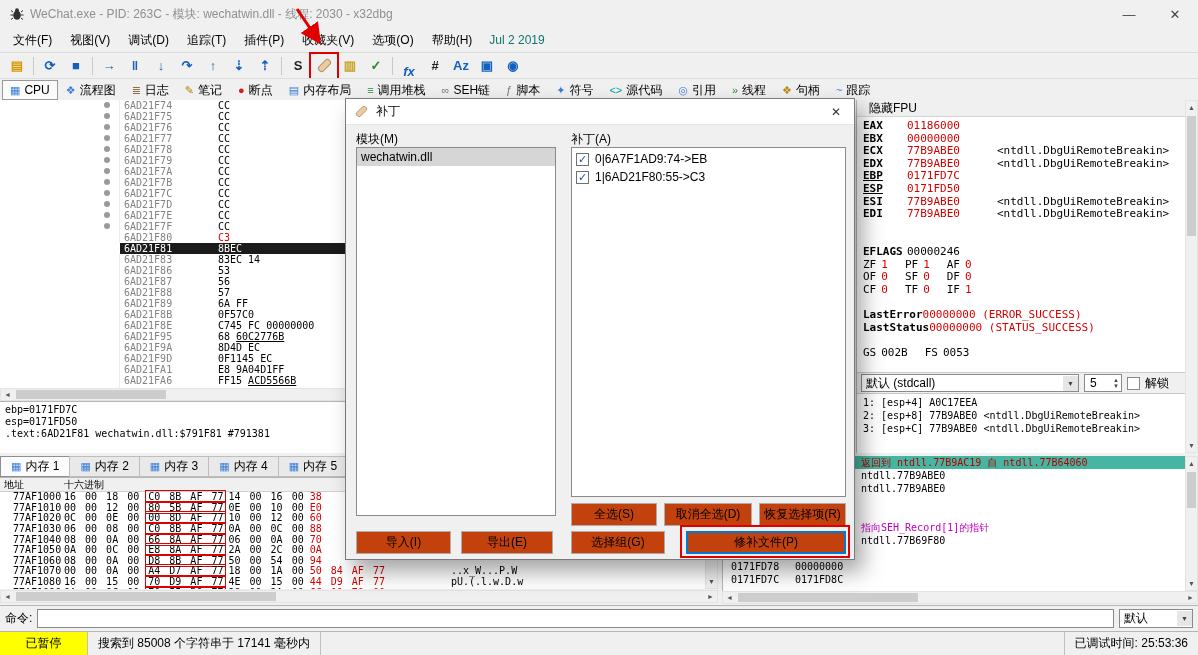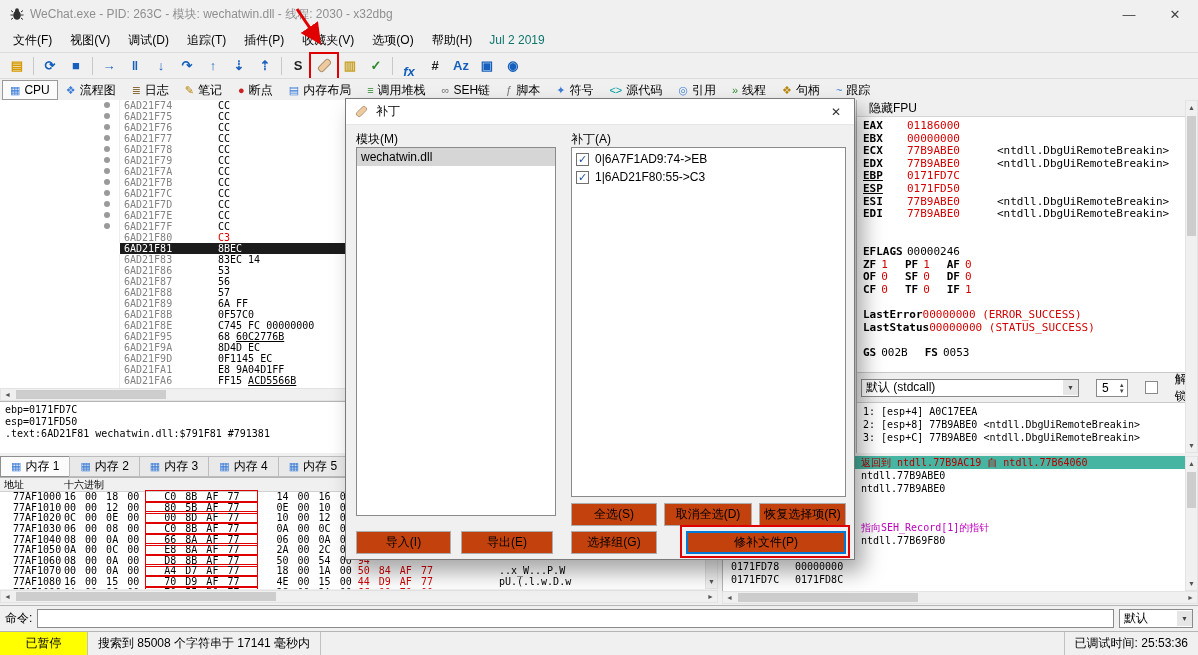--- a/index.html
+++ b/index.html
@@ -65,45 +65,45 @@
   
   .regpane { position:absolute; left:856px; top:100px; width:342px; height:353px; background:#fff; border-left:1px solid #b5b5b5; overflow:hidden; }
   .reghead { height:17px; background:#f0f0f0; border-bottom:1px solid #d5d5d5; display:flex; align-items:center; padding-left:12px; }
   .regbody { padding:3px 6px 0 6px; font-family:"DejaVu Sans Mono", monospace; font-size:11px; height:255px; overflow:hidden; }
   .rrow { height:12.6px; line-height:12.6px; white-space:pre; }
   .rname { font-weight:bold; display:inline-block; min-width:44px; }
   .rname.ul { text-decoration:underline; }
   .rval { color:#d40000; display:inline-block; min-width:90px; }
   .rval.black { color:#000; min-width:0; }
   .rcom { color:#000; }
-  .fname { font-weight:bold; margin-right:5px; }
+  .fname { font-weight:normal; margin-right:5px; }
   .fval { color:#d40000; margin-right:17px; }
   .fval.black { color:#000; }
-  .callconv { height:31px; background:#f0f0f0; border-top:1px solid #c9c9c9; border-bottom:1px solid #c9c9c9; display:flex; align-items:center; gap:17px; padding:0 4px; }
+  .callconv { height:22px; background:#f0f0f0; border-top:1px solid #c9c9c9; border-bottom:1px solid #c9c9c9; display:flex; align-items:center; gap:5px; padding:0 4px; }
   .combo { height:18px; background:#fff; border:1px solid #8a8a8a; display:flex; align-items:center; padding-left:4px; }
   .combo .arrow { margin-left:auto; width:15px; height:15px; background:#e6e6e6; display:flex; align-items:center; justify-content:center; font-size:7px; color:#444; }
   .cc-combo { flex:0 0 218px; }
   .spin { width:38px; height:18px; background:#fff; border:1px solid #8a8a8a; display:flex; align-items:center; padding-left:5px; }
   .spin-ars { display:flex; flex-direction:column; font-size:6px; line-height:6px; margin-left:auto; color:#444; padding-right:2px; }
   .cbx { width:13px; height:13px; background:#fff; border:1px solid #8a8a8a; flex:none; }
   .argspane { height:57px; background:#fff; font-family:"DejaVu Sans Mono", monospace; font-size:10px; padding:2px 6px; }
   .arow { height:13px; line-height:13px; white-space:pre; }
 
   
   .memtabs { position:absolute; left:0; top:456px; height:21px; display:flex; }
   .memtab { display:flex; align-items:center; gap:4px; padding:0 10px; height:21px; background:#e9e9e9; border:1px solid #bdbdbd; margin-right:-1px; }
   .memtab.active { background:#fbfbfb; border-color:#8f8f8f; }
   .mempane { position:absolute; left:0; top:477px; width:718px; height:112px; background:#fff; border-top:1px solid #b5b5b5; overflow:hidden; }
   .memhead { height:14px; background:#f0f0f0; border-bottom:1px solid #d0d0d0; font-size:10px; display:flex; align-items:center; }
   .memhead .h-addr { width:64px; padding-left:4px; }
   .mrow { height:10.65px; line-height:10.65px; font-family:"DejaVu Sans Mono", monospace; font-size:10px; white-space:pre; display:flex; }
   .maddr { width:64px; padding-left:13px; flex:none; }
   .mhex { word-spacing:3px; }
   .mpre,.mmid { margin-right:6px; }
-  .mbox { border:1px solid #e00000; padding:0 18px; margin-right:18px; }
+  .mbox { border:1px solid #e00000; padding:0 2px; margin-right:2px; }
   .mtail { color:#d40000; margin-right:6px; }
   .mascii { margin-left:60px; }
 
   
   .stackpane { position:absolute; left:722px; top:456px; width:476px; height:135px; background:#fff; border-left:1px solid #b5b5b5; overflow:hidden;
                font-family:"DejaVu Sans Mono", monospace; font-size:10px; }
   .srow { position:relative; height:13px; line-height:13px; white-space:pre; }
   .saddr { position:absolute; left:8px; }
   .sval { position:absolute; left:72px; }
   .scom { position:absolute; left:138px; }
@@ -482,21 +482,21 @@
         <div class="pitem">
           <span class="pcheck">✓</span>
           <span class="ptext">1|6AD21F80:55-&gt;C3</span>
         </div>
       </div>
     <div class="dbtn" style="left:225px;top:404px;width:86px;">全选(S)</div>
     <div class="dbtn" style="left:318px;top:404px;width:88px;">取消全选(D)</div>
     <div class="dbtn" style="left:413px;top:404px;width:87px;">恢复选择项(R)</div>
     <div class="dbtn" style="left:10px;top:432px;width:95px;">导入(I)</div>
     <div class="dbtn" style="left:115px;top:432px;width:92px;">导出(E)</div>
-    <div class="dbtn" style="left:225px;top:432px;width:86px;">选择组(G)</div>
+    <div class="dbtn" style="left:225px;top:432px;width:94px;">选择组(G)</div>
     <div class="dbtn default" style="left:340px;top:432px;width:160px;">修补文件(P)</div>
   </div>
 
   <svg class="anno" style="left:283px;top:5px;" width="52" height="44">
     <defs>
       <marker id="ah" markerWidth="7" markerHeight="7" refX="4" refY="3.5" orient="auto">
         <path d="M0,0 L7,3.5 L0,7 z" fill="#e00000"></path>
       </marker>
     </defs>
     <line x1="14" y1="4" x2="33" y2="32" stroke="#e00000" stroke-width="3" marker-end="url(#ah)"></line>

